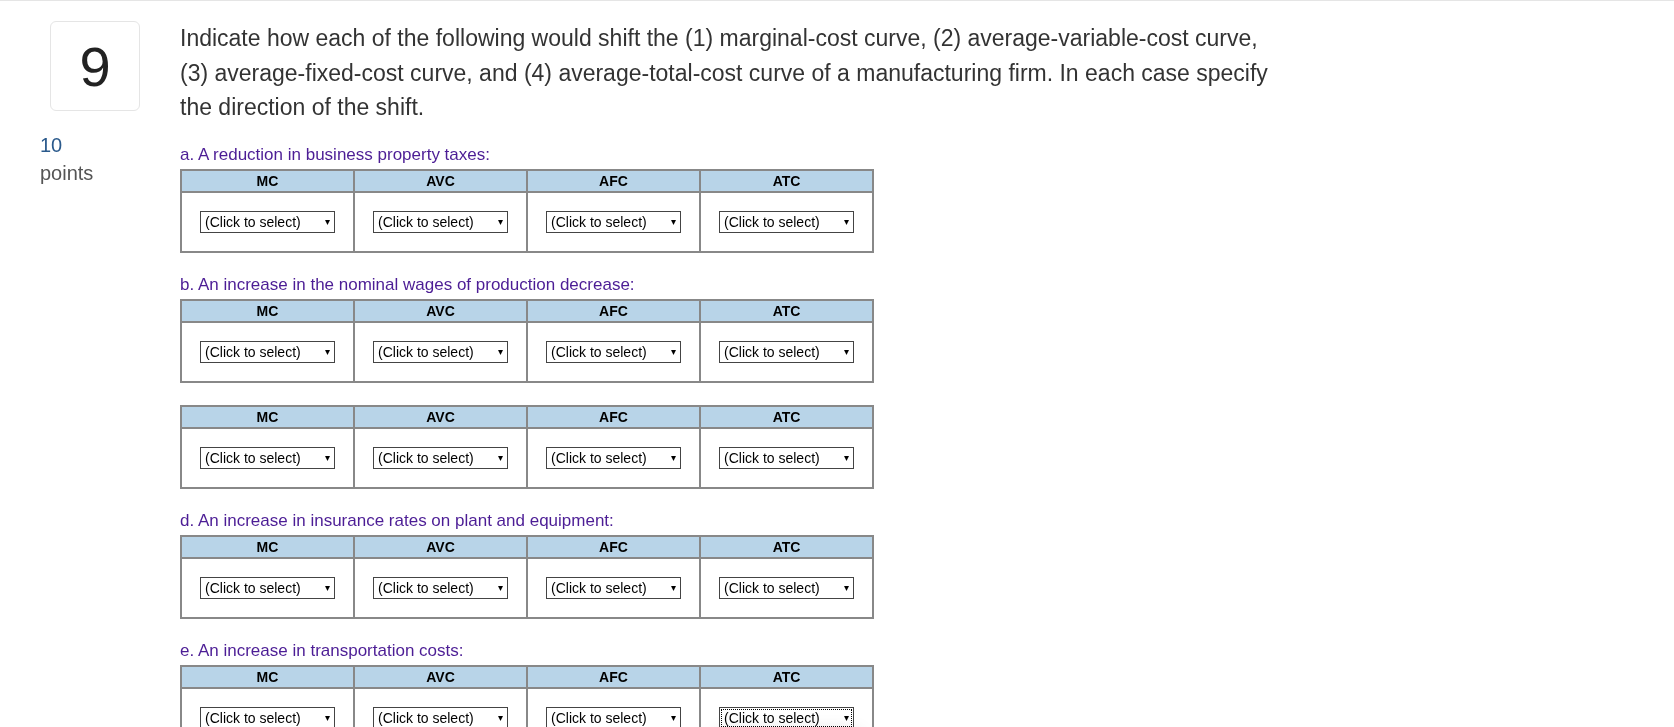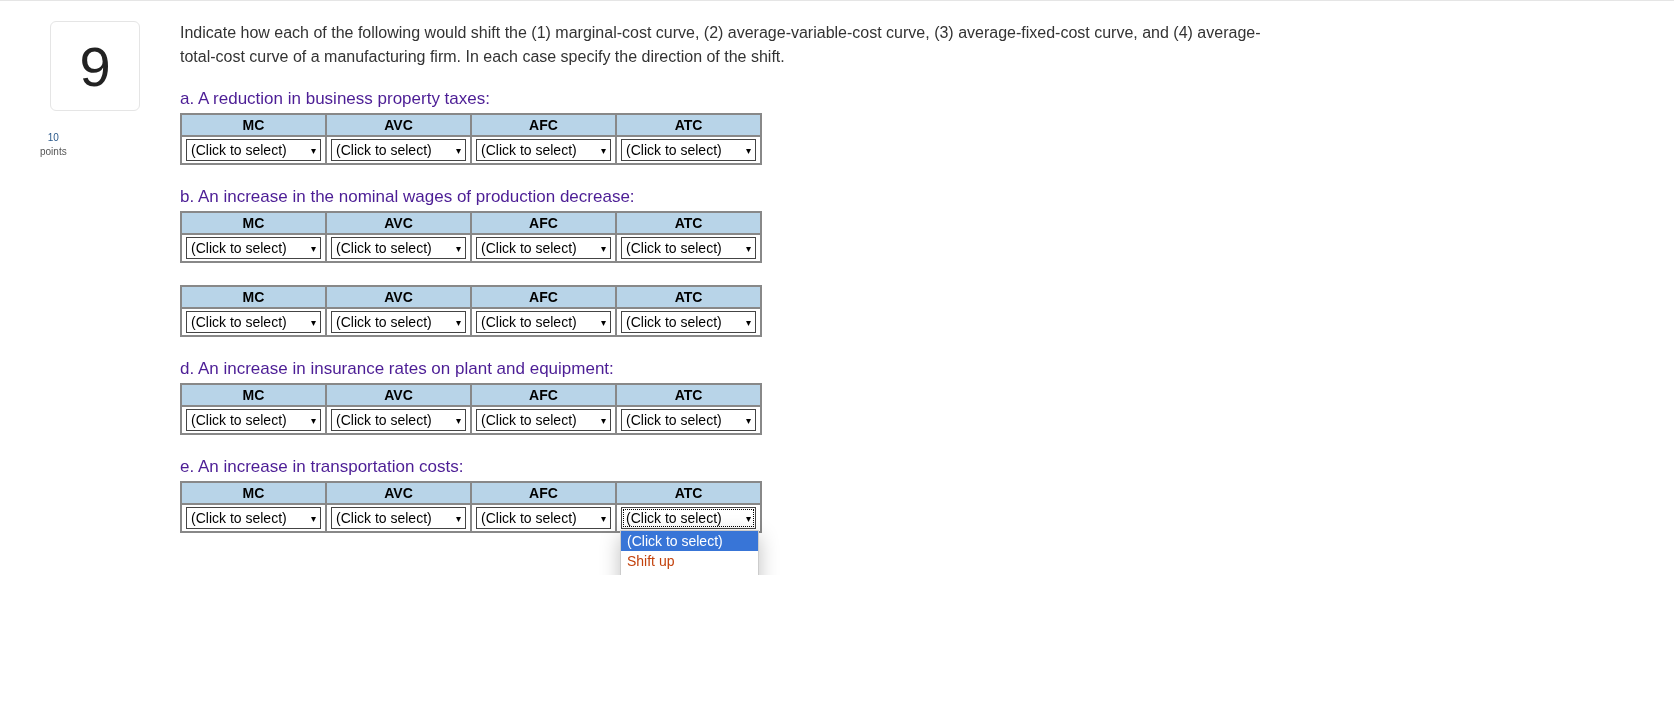--- a/index.html
+++ b/index.html
@@ -30,25 +30,25 @@
     display: flex;
     align-items: center;
     justify-content: center;
     font-size: 56px;
     font-weight: 400;
     color: #222;
     margin-bottom: 20px;
     background: #fff;
   }
   .points-block {
-    text-align: center;
+    text-align: left;
     align-self: flex-start;
     margin-bottom: 66px;
     color: #555;
-    font-size: 10px;
+    font-size: 20px;
     line-height: 1.4;
   }
   .points-block .pnum { color: #2b5a8c; }
   .link-list {
     width: 100%;
     border: 1px solid #e5e5e5;
     border-radius: 4px;
     overflow: hidden;
     background: #fff;
   }
@@ -59,21 +59,21 @@
     color: #2b5a8c;
     border-bottom: 1px solid #e5e5e5;
     cursor: pointer;
   }
   .link-list .link-item:last-child { border-bottom: none; }
   .right-col {
     flex: 1;
     max-width: 1100px;
   }
   .prompt {
-    font-size: 16px;
+    font-size: 23px;
     color: #333;
     line-height: 1.5;
     margin-bottom: 20px;
   }
   .subq {
     margin-bottom: 22px;
   }
   .subq-label {
     font-size: 17px;
     color: #4c1d95;
@@ -89,21 +89,21 @@
     font-weight: bold;
     font-size: 14px;
     text-align: center;
     padding: 2px 16px;
     border: 1px solid #888;
     width: 145px;
     color: #000;
   }
   table.cost-table td {
     border: 1px solid #888;
-    padding: 2px;
+    padding: 18px;
     text-align: center;
     background: #fff;
   }
   .select-wrap {
     border: 1px solid #444;
     display: inline-flex;
     align-items: center;
     padding: 0 4px;
     width: 135px;
     height: 22px;

